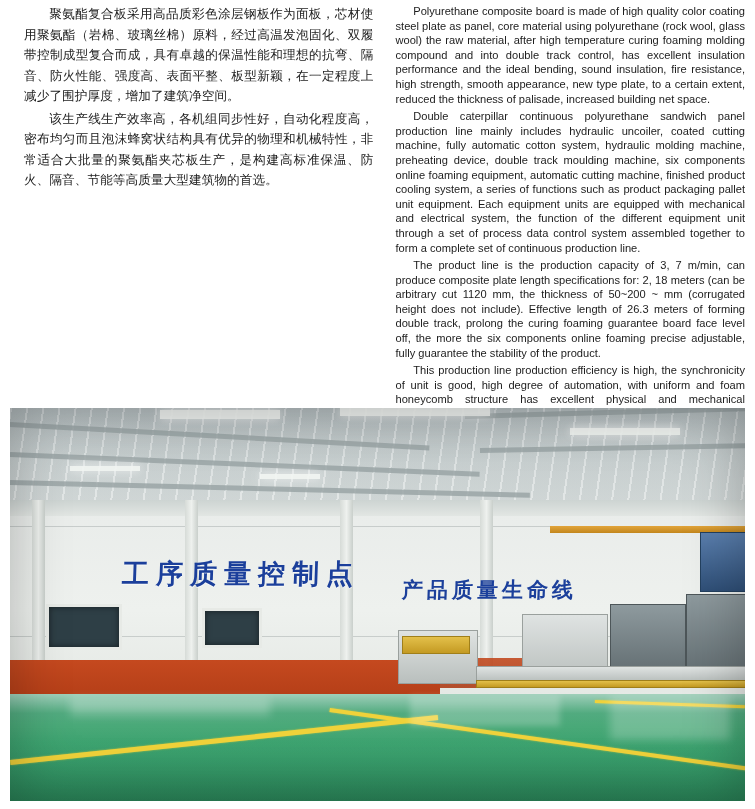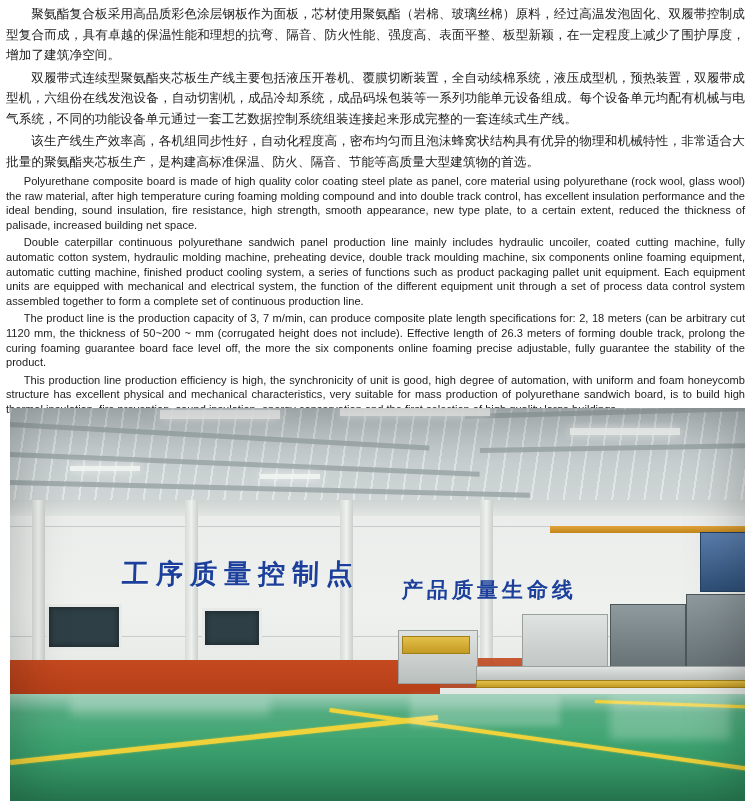--- a/index.html
+++ b/index.html
@@ -15,22 +15,23 @@
     overflow: hidden;
   }
   .page {
     width: 755px;
     height: 809px;
     position: relative;
     box-sizing: border-box;
   }
   .columns {
     display: flex;
-    flex-direction: column;
-    padding: 4px 10px 0 6px;
+    flex-direction: row;
+    gap: 22px;
+    padding: 4px 10px 0 24px;
     box-sizing: border-box;
     height: 400px;
   }
   .col {
     flex: 1 1 0;
     min-width: 0;
   }
   .col-zh p {
     margin: 0 0 2px 0;
     font-family: "DejaVu Sans", "Liberation Sans", sans-serif;
@@ -216,21 +217,20 @@
 </style>
 </head>
 <body>
 
 <div class="page">
 
   <div class="columns">
 
     <div class="col col-zh">
       <p>聚氨酯复合板采用高品质彩色涂层钢板作为面板，芯材使用聚氨酯（岩棉、玻璃丝棉）原料，经过高温发泡固化、双履带控制成型复合而成，具有卓越的保温性能和理想的抗弯、隔音、防火性能、强度高、表面平整、板型新颖，在一定程度上减少了围护厚度，增加了建筑净空间。</p>
-      <p>双履带式连续型聚氨酯夹芯板生产线主要包括液压开卷机、覆膜切断装置，全自动续棉系统，液压成型机，预热装置，双履带成型机，六组份在线发泡设备，自动切割机，成品冷却系统，成品码垛包装等一系列功能单元设备组成。每个设备单元均配有机械与电气系统，不同的功能设备单元通过一套工艺数据控制系统组装连接起来形成完整的一套连续式生产线。</p>
       <p>该生产线生产效率高，各机组同步性好，自动化程度高，密布均匀而且泡沫蜂窝状结构具有优异的物理和机械特性，非常适合大批量的聚氨酯夹芯板生产，是构建高标准保温、防火、隔音、节能等高质量大型建筑物的首选。</p>
     </div>
 
     <div class="col col-en">
       <p>Polyurethane composite board is made of high quality color coating steel plate as panel, core material using polyurethane (rock wool, glass wool) the raw material, after high temperature curing foaming molding compound and into double track control, has excellent insulation performance and the ideal bending, sound insulation, fire resistance, high strength, smooth appearance, new type plate, to a certain extent, reduced the thickness of palisade, increased building net space.</p>
       <p>Double caterpillar continuous polyurethane sandwich panel production line mainly includes hydraulic uncoiler, coated cutting machine, fully automatic cotton system, hydraulic molding machine, preheating device, double track moulding machine, six components online foaming equipment, automatic cutting machine, finished product cooling system, a series of functions such as product packaging pallet unit equipment. Each equipment units are equipped with mechanical and electrical system, the function of the different equipment unit through a set of process data control system assembled together to form a complete set of continuous production line.</p>
       <p>The product line is the production capacity of 3, 7 m/min, can produce composite plate length specifications for: 2, 18 meters (can be arbitrary cut 1120 mm, the thickness of 50~200 ~ mm (corrugated height does not include). Effective length of 26.3 meters of forming double track, prolong the curing foaming guarantee board face level off, the more the six components online foaming precise adjustable, fully guarantee the stability of the product.</p>
       <p>This production line production efficiency is high, the synchronicity of unit is good, high degree of automation, with uniform and foam honeycomb structure has excellent physical and mechanical characteristics, very suitable for mass production of polyurethane sandwich board, is to build high thermal insulation, fire prevention, sound insulation, energy conservation and the first selection of high quality large buildings.</p>
     </div>
 

